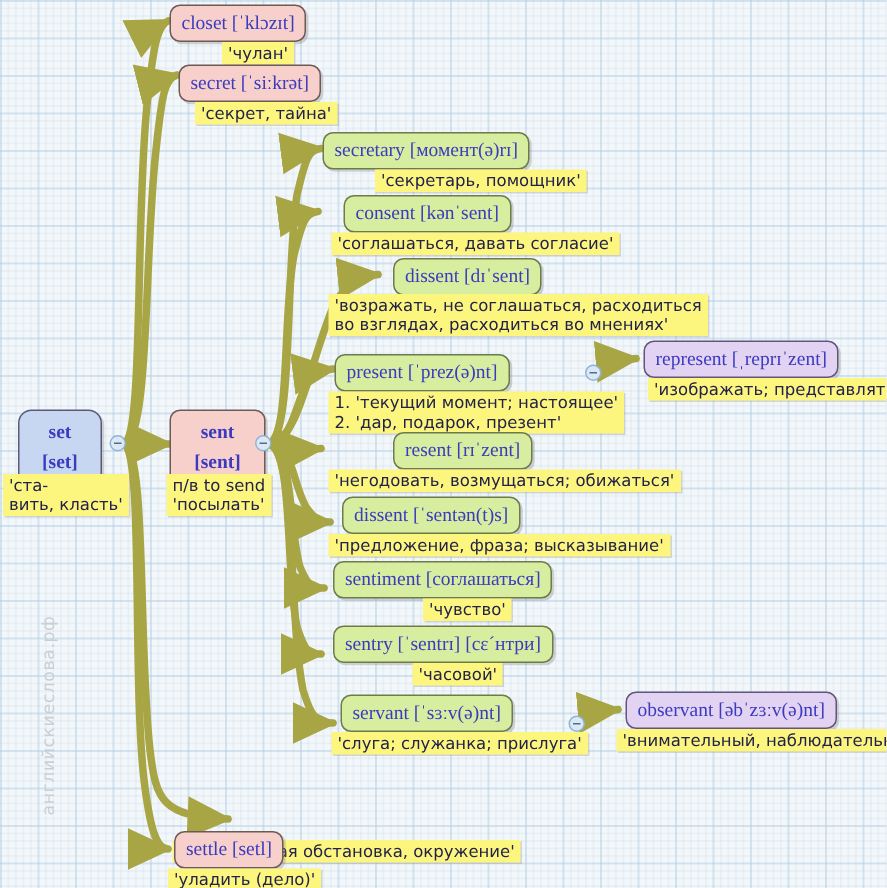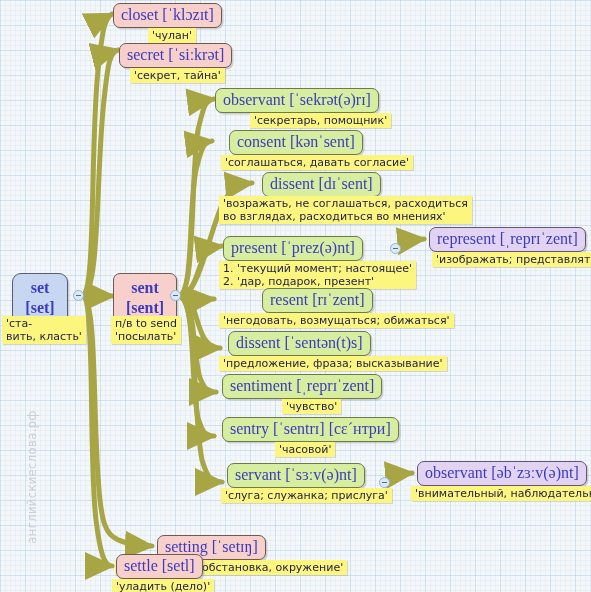--- a/index.html
+++ b/index.html
@@ -24,21 +24,21 @@
   #wires{position:absolute;left:0;top:0;width:591px;height:592px;pointer-events:none;}
 
   
   .node{
     position:absolute;
     box-sizing:border-box;
     border-radius:7px;
     border:1px solid #7a6f5f;
     padding:1px 7px 2px 7px;
     white-space:nowrap;
-    font-size:16px;
+    font-size:13px;
     line-height:20px;
     color:#3b3bbf;
     box-shadow:1.5px 1.5px 0 rgba(120,120,120,.30);
   }
   .n-blue{background:#c7d7f2;border-color:#5a5a78;border-radius:9px;text-align:center;
           padding:4px 10px 5px;line-height:20px;font-weight:bold;}
   .n-pink{background:#f7cfcb;border-color:#6e5a55;}
   .n-green{background:#d7eea0;border-color:#6e7a4a;}
   .n-purple{background:#e3d3f3;border-color:#63557a;}
 
@@ -131,21 +131,21 @@
     <span>closet [ˈklɔzɪt]</span>
   </div>
   <div class="gloss" style="left:148px;top:28px;">'чулан'</div>
 
   <div class="node n-pink" style="left:119px;top:43px;">
     <span>secret [ˈsiːkrət]</span>
   </div>
   <div class="gloss" style="left:130px;top:68px;">'секрет, тайна'</div>
 
   <div class="node n-green" style="left:215px;top:88px;">
-    <span>observant [ˈsekrət(ə)rɪ]</span>
+    <span>secretary [момент(ə)rɪ]</span>
   </div>
   <div class="gloss" style="left:250px;top:113px;">'секретарь, помощник'</div>
 
   <div class="node n-green" style="left:229px;top:130px;">
     <span>consent [kənˈsent]</span>
   </div>
   <div class="gloss" style="left:221px;top:155px;">'соглашаться, давать согласие'</div>
 
   <div class="node n-green" style="left:262px;top:172px;">
     <span>dissent [dɪˈsent]</span>
@@ -169,43 +169,40 @@
     <span>resent [rɪˈzent]</span>
   </div>
   <div class="gloss" style="left:219px;top:313px;">'негодовать, возмущаться; обижаться'</div>
 
   <div class="node n-green" style="left:228px;top:331px;">
     <span>dissent [ˈsentən(t)s]</span>
   </div>
   <div class="gloss" style="left:219px;top:356px;">'предложение, фраза; высказывание'</div>
 
   <div class="node n-green" style="left:222px;top:374px;">
-    <span>sentiment [ˌreprɪˈzent]</span>
+    <span>sentiment [соглашаться]</span>
   </div>
   <div class="gloss" style="left:282px;top:399px;">'чувство'</div>
 
   <div class="node n-green" style="left:222px;top:417px;">
     <span>sentry [ˈsentrɪ] [сɛ´нтри]</span>
   </div>
   <div class="gloss" style="left:275px;top:442px;">'часовой'</div>
 
   <div class="node n-green" style="left:227px;top:463px;">
     <span>servant [ˈsɜːv(ə)nt]</span>
   </div>
   <div class="gloss" style="left:221px;top:488px;">'слуга; служанка; прислуга'</div>
   <div class="toggle" style="left:379px;top:477px;"></div>
 
   <div class="node n-purple" style="left:417px;top:461px;">
     <span>observant [əbˈzɜːv(ə)nt]</span>
   </div>
   <div class="gloss" style="left:411px;top:486px;">'внимательный, наблюдательный'</div>
 
-  <div class="node n-pink" style="left:157px;top:535px;">
-    <span>setting [ˈsetɪŋ]</span>
-  </div>
   <div class="gloss" style="left:115px;top:560px;">'окружающая обстановка, окружение'</div>
 
   <div class="node n-pink" style="left:116px;top:554px;">
     <span>settle [setl]</span>
   </div>
   <div class="gloss" style="left:112px;top:579px;">'уладить (дело)'</div>
 
   <div id="watermark">английскиеслова.рф</div>
 
 </div>

